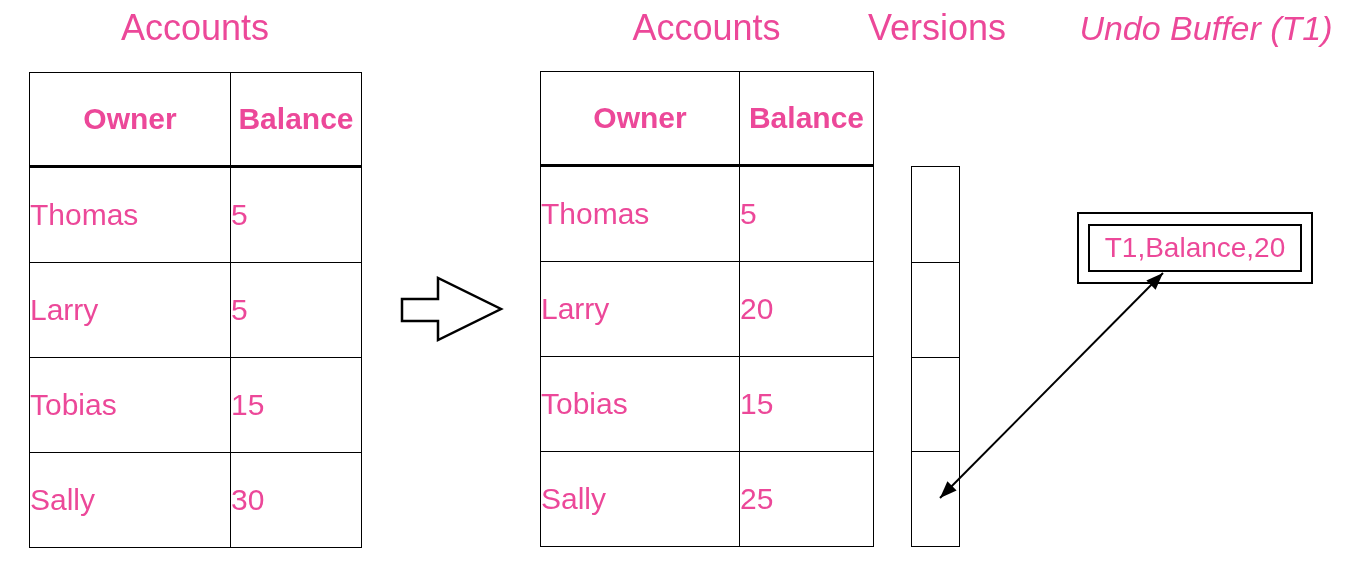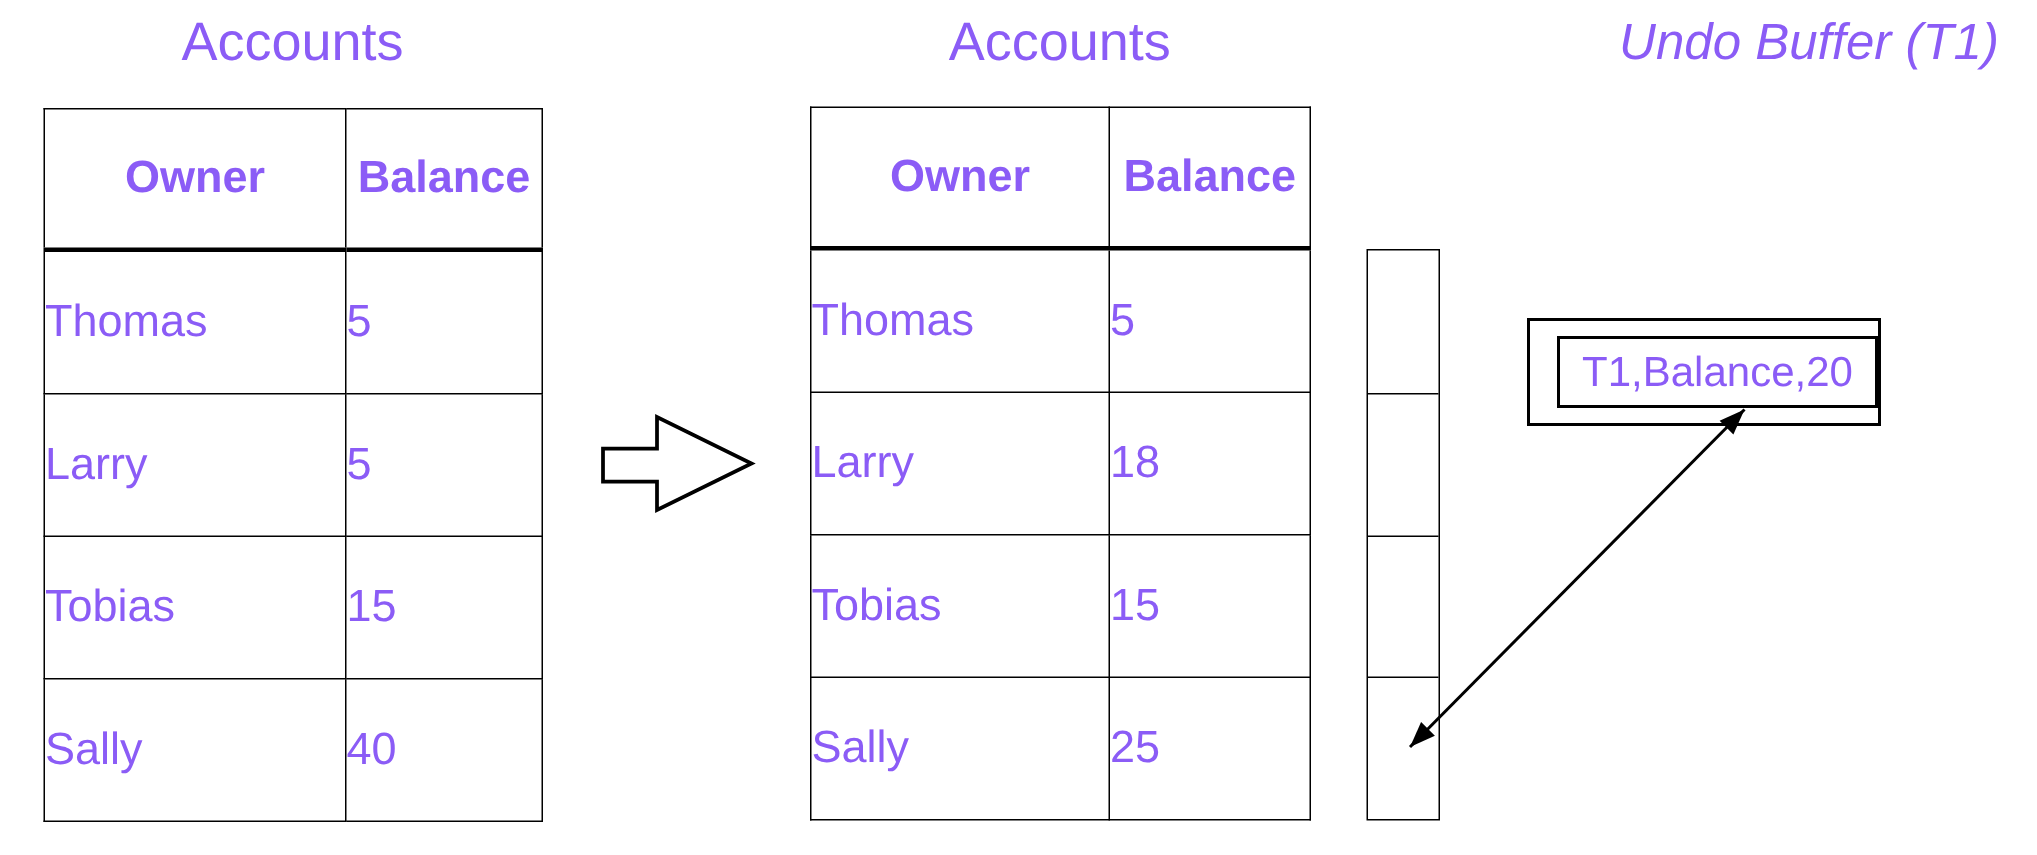--- a/index.html
+++ b/index.html
@@ -1,18 +1,18 @@
 <!DOCTYPE html>
 <html><head>
 <meta charset="utf-8">
 <style>
   html,body{margin:0;padding:0;background:#fff;}
   .canvas{
     position:relative;width:1358px;height:570px;background:#ffffff;
-    font-family:"Liberation Sans",sans-serif;color:#8b5cf6;overflow:hidden;
+    font-family:"Liberation Sans",sans-serif;color:#ec4899;overflow:hidden;
   }
   .title{
     position:absolute;top:8px;font-size:36px;line-height:40px;
     text-align:center;white-space:nowrap;
   }
   .t-left{left:29px;width:332px;}
   .t-right{left:540px;width:333px;}
   .t-versions{left:866px;width:142px;}
   .t-undo{left:1065px;width:282px;font-size:34px;font-style:italic;}
 
@@ -32,39 +32,40 @@
 
   .versions-col{
     position:absolute;left:911px;top:166px;width:49px;height:381px;
     box-sizing:border-box;border:1.5px solid #000;
     display:grid;grid-template-rows:repeat(4,1fr);background:#fff;
   }
   .vcell{box-sizing:border-box;}
   .vcell + .vcell{border-top:1.5px solid #000;}
 
   .undo-outer{
-    position:absolute;left:1018px;top:212px;width:236px;height:72px;
+    position:absolute;left:1077px;top:212px;width:236px;height:72px;
     box-sizing:border-box;border:2px solid #000;background:#fff;
-    display:flex;align-items:center;justify-content:flex-end;
+    display:flex;align-items:center;justify-content:center;
   }
   .undo-inner{
     box-sizing:border-box;width:214px;height:48px;border:2px solid #000;
     display:flex;align-items:center;justify-content:center;
     font-size:28px;white-space:nowrap;
   }
 
   .link-arrow{position:absolute;left:925px;top:260px;}
 </style>
 </head>
 <body>
 
 <div class="canvas">
 
   <div class="title t-left">Accounts</div>
   <div class="title t-right">Accounts</div>
+  <div class="title t-versions">Versions</div>
   <div class="title t-undo">Undo Buffer (T1)</div>
 
   <table class="acct left-acct">
     <colgroup>
         <col style="width:201px">
         <col style="width:131px">
       </colgroup>
     <tbody>
         <tr>
       <th>Owner</th>
@@ -77,21 +78,21 @@
     <tr>
       <td>Larry</td>
       <td>5</td>
     </tr>
     <tr>
       <td>Tobias</td>
       <td>15</td>
     </tr>
     <tr>
       <td>Sally</td>
-      <td>40</td>
+      <td>30</td>
     </tr>
   </tbody>
     </table>
 
   <svg class="block-arrow" width="115" height="80" viewBox="0 0 115 80">
     <polygon points="7,29 43,29 43,8 106,39 43,70 43,51 7,51" fill="#ffffff" stroke="#000000" stroke-width="2.5" stroke-linejoin="miter"></polygon>
   </svg>
 
   <table class="acct right-acct">
     <colgroup>
@@ -102,21 +103,21 @@
         <tr>
       <th>Owner</th>
       <th>Balance</th>
     </tr>
     <tr>
       <td>Thomas</td>
       <td>5</td>
     </tr>
     <tr>
       <td>Larry</td>
-      <td>18</td>
+      <td>20</td>
     </tr>
     <tr>
       <td>Tobias</td>
       <td>15</td>
     </tr>
     <tr>
       <td>Sally</td>
       <td class="bold">25</td>
     </tr>
   </tbody>

